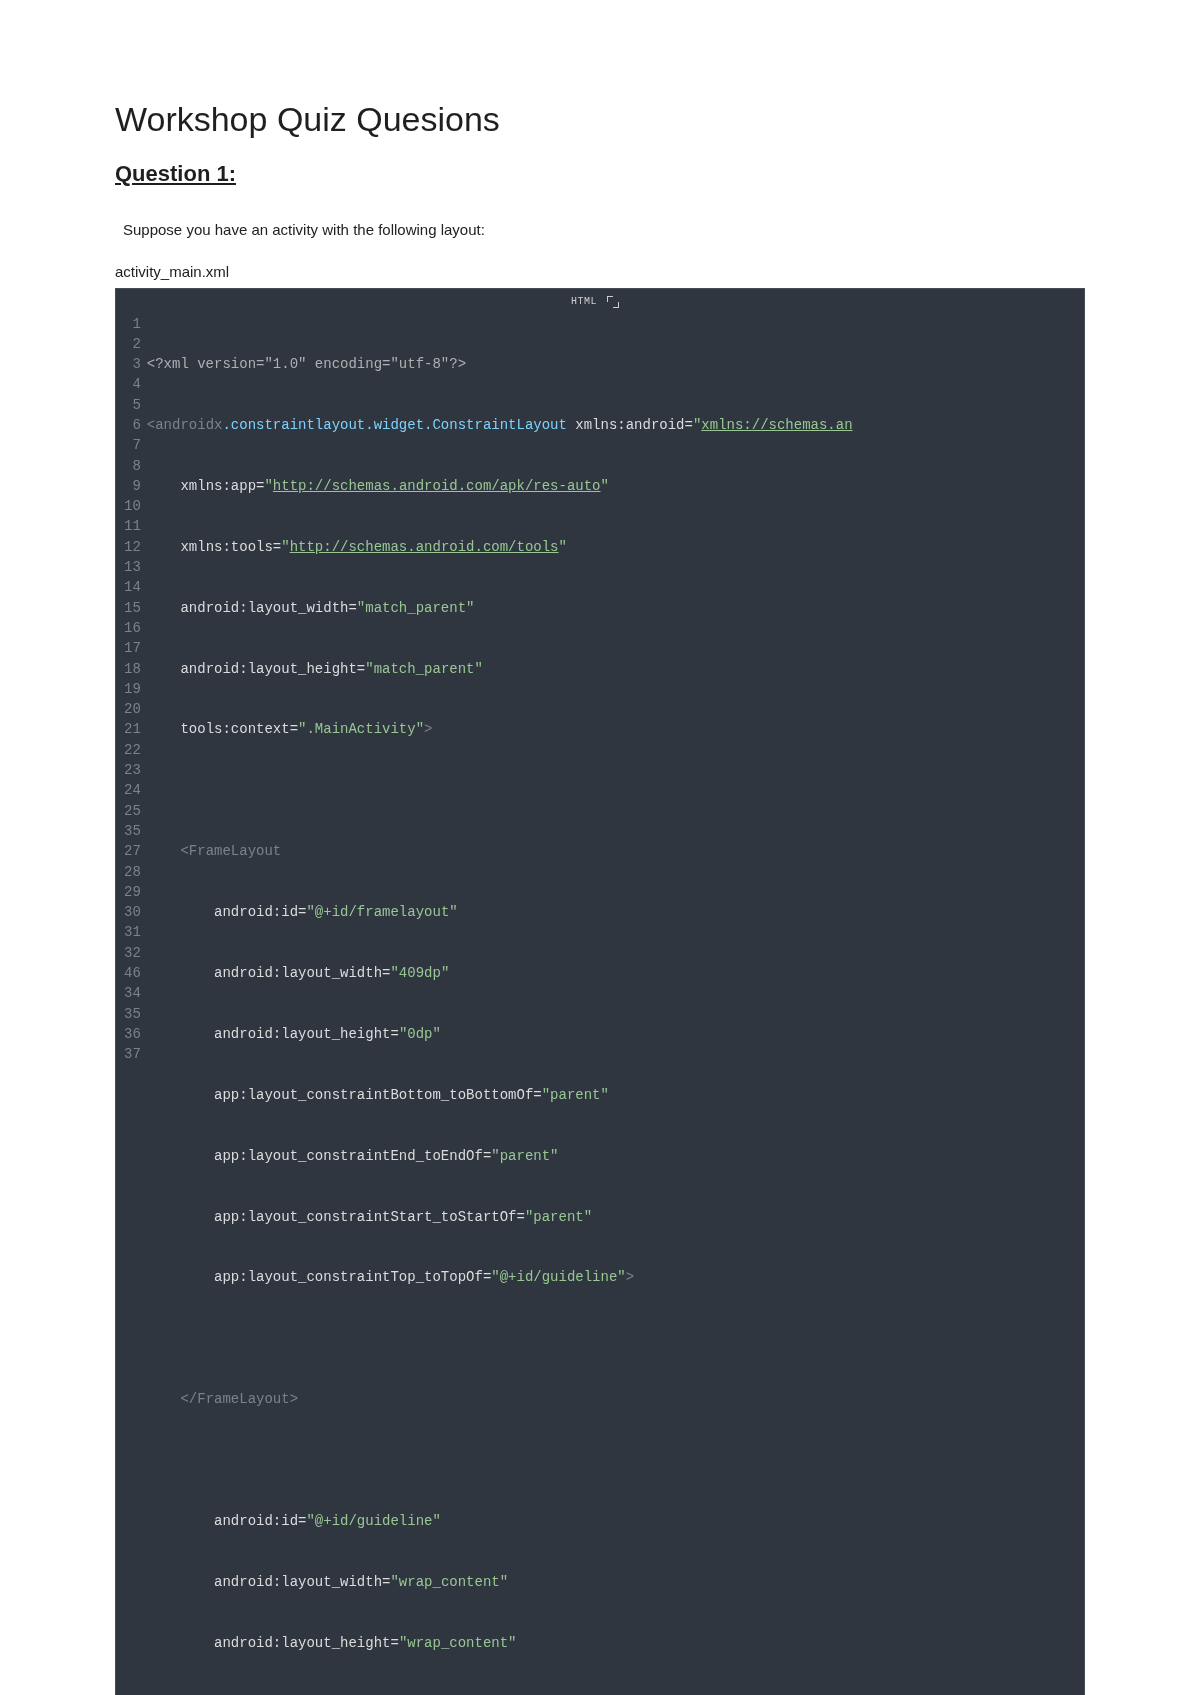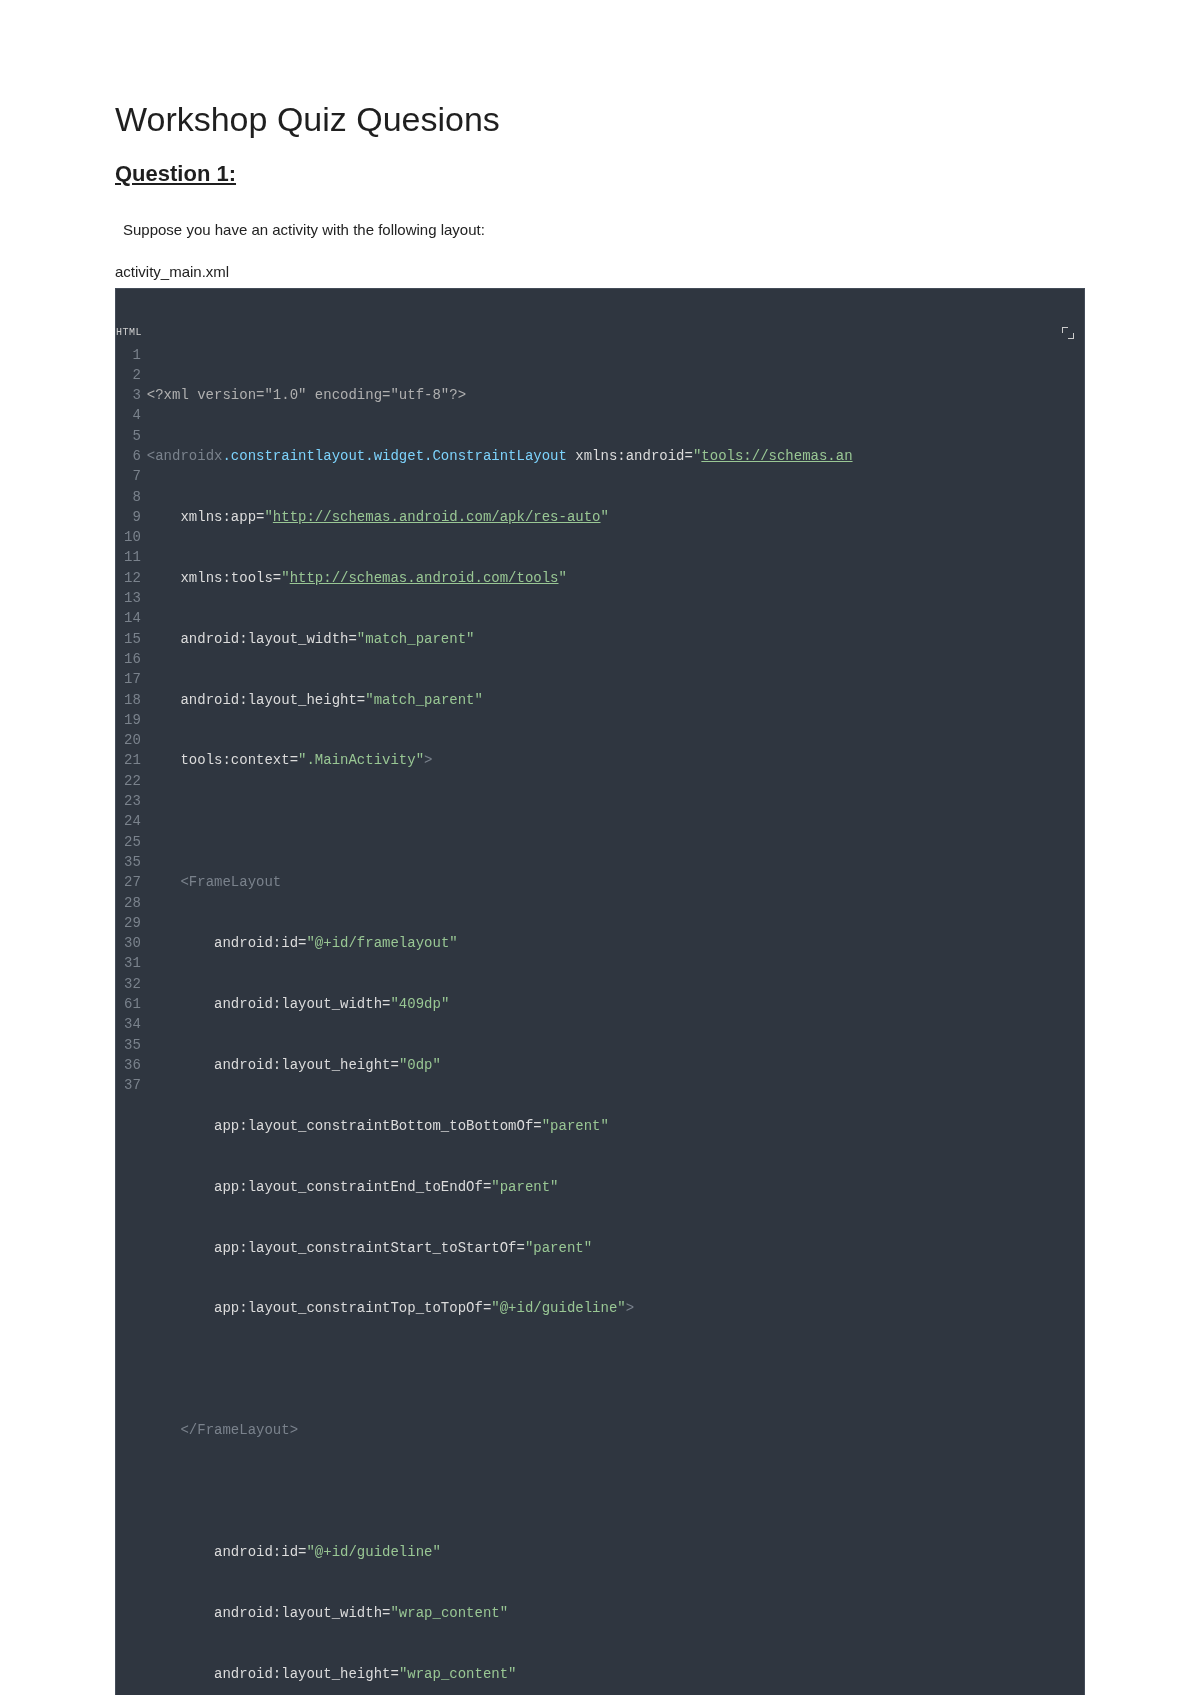--- a/index.html
+++ b/index.html
@@ -39,27 +39,26 @@
   .codeblock {
     background: #2f3640;
     border: 1px solid #444c58;
     position: relative;
     font-family: Consolas, "Courier New", monospace;
     font-size: 14px;
     line-height: 1.45;
   }
   .code-header {
     display: flex;
-    justify-content: space-between;
+    justify-content: center;
     align-items: center;
     padding: 6px 10px 4px 0;
     color: #ccc;
     font-size: 10px;
     letter-spacing: 0.5px;
-    margin-top: 31px;
   }
   .code-header .lang {
     margin-right: 10px;
     color: #d0d0d0;
   }
   .expand-icon {
     width: 12px;
     height: 12px;
     display: inline-block;
     position: relative;
@@ -152,29 +151,29 @@
           <div>23</div>
           <div>24</div>
           <div>25</div>
           <div>35</div>
           <div>27</div>
           <div>28</div>
           <div>29</div>
           <div>30</div>
           <div>31</div>
           <div>32</div>
-          <div>61</div>
+          <div>46</div>
           <div>34</div>
           <div>35</div>
           <div>36</div>
           <div>37</div>
         </div>
       <div class="code">
         <div><span class="t-pi">&lt;?xml version="1.0" encoding="utf-8"?&gt;</span></div>
-        <div><span class="t-punct">&lt;</span><span class="t-tag">androidx</span><span class="t-elem">.constraintlayout.widget.ConstraintLayout </span><span class="t-attr">xmlns:android</span><span class="t-eq">=</span><span class="t-str">"</span><span class="t-link">tools://schemas.an</span></div>
+        <div><span class="t-punct">&lt;</span><span class="t-tag">androidx</span><span class="t-elem">.constraintlayout.widget.ConstraintLayout </span><span class="t-attr">xmlns:android</span><span class="t-eq">=</span><span class="t-str">"</span><span class="t-link">xmlns://schemas.an</span></div>
         <div><span>    </span><span class="t-attr">xmlns:app</span><span class="t-eq">=</span><span class="t-str">"</span><span class="t-link">http://schemas.android.com/apk/res-auto</span><span class="t-str">"</span></div>
         <div><span>    </span><span class="t-attr">xmlns:tools</span><span class="t-eq">=</span><span class="t-str">"</span><span class="t-link">http://schemas.android.com/tools</span><span class="t-str">"</span></div>
         <div><span>    </span><span class="t-attr">android:layout_width</span><span class="t-eq">=</span><span class="t-str">"match_parent"</span></div>
         <div><span>    </span><span class="t-attr">android:layout_height</span><span class="t-eq">=</span><span class="t-str">"match_parent"</span></div>
         <div><span>    </span><span class="t-attr">tools:context</span><span class="t-eq">=</span><span class="t-str">".MainActivity"</span><span class="t-punct">&gt;</span></div>
         <div><span> </span></div>
         <div><span>    </span><span class="t-punct">&lt;</span><span class="t-tag">FrameLayout</span></div>
         <div><span>        </span><span class="t-attr">android:id</span><span class="t-eq">=</span><span class="t-str">"@+id/framelayout"</span></div>
         <div><span>        </span><span class="t-attr">android:layout_width</span><span class="t-eq">=</span><span class="t-str">"409dp"</span></div>
         <div><span>        </span><span class="t-attr">android:layout_height</span><span class="t-eq">=</span><span class="t-str">"0dp"</span></div>

